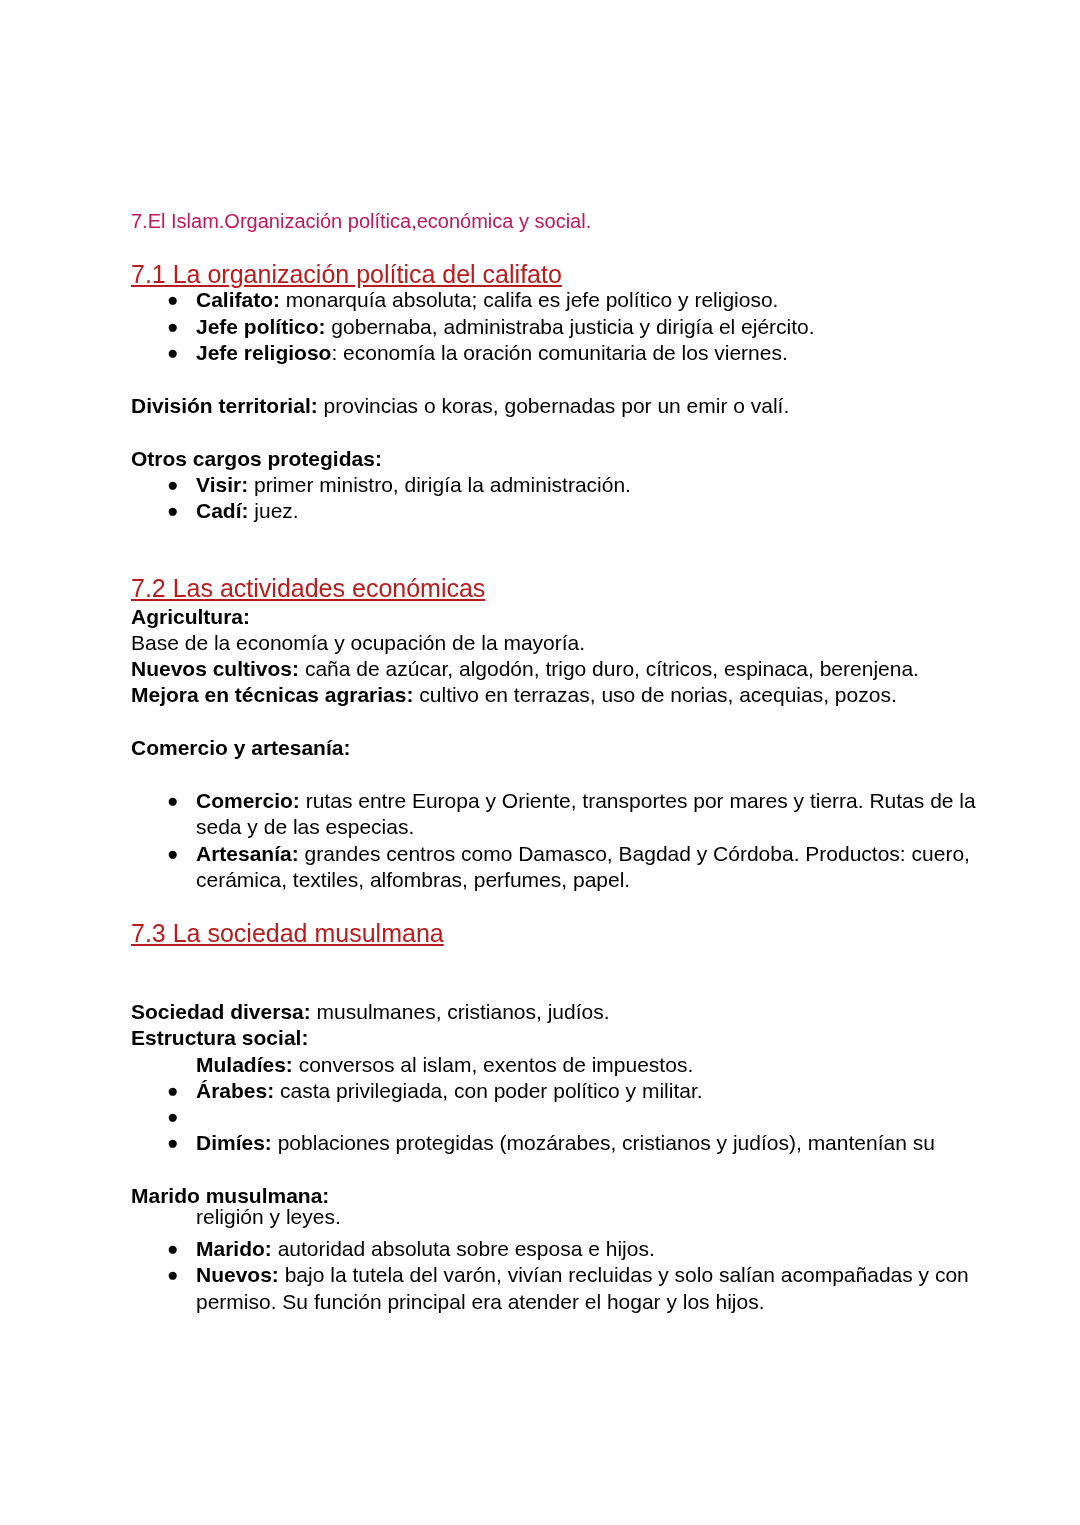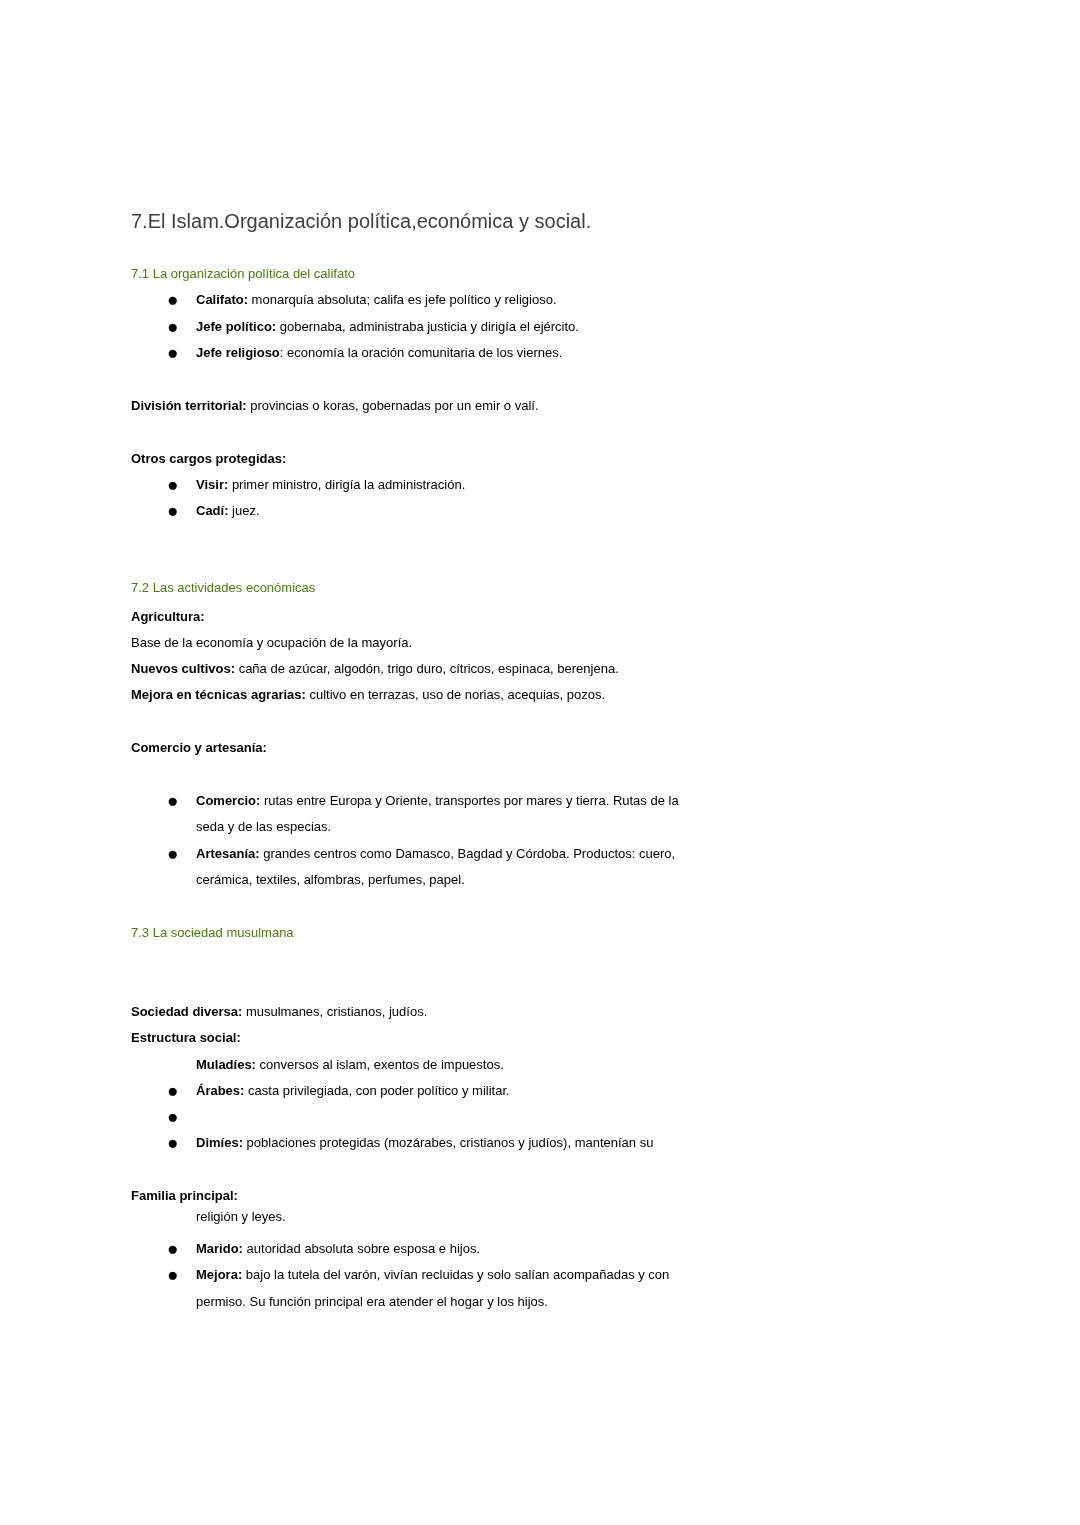--- a/index.html
+++ b/index.html
@@ -1,21 +1,21 @@
 <!DOCTYPE html>
 <html><head>
 <meta charset="utf-8">
 <style>
   html, body { margin: 0; padding: 0; background: #ffffff; }
   body { width: 1080px; height: 1525px; position: relative; overflow: hidden;
          font-family: "Liberation Sans", sans-serif; color: #000; }
   .page { position: absolute; left: 131px; top: 0; width: 820px; }
-  .line { position: absolute; left: 0; white-space: nowrap; font-size: 13px; line-height: 26px; }
-  .title { color: #404040; font-size: 20px; }
-  .sub { color: #4d7c0f; font-size: 13px; }
+  .line { position: absolute; left: 0; white-space: nowrap; font-size: 21px; line-height: 26px; }
+  .title { color: #be185d; font-size: 20px; }
+  .sub { color: #b91c1c; font-size: 25px; text-decoration: underline; }
   .bold { font-weight: bold; }
   .bullet { position: absolute; left: 36px; font-size: 19px; }
   .indent { left: 65px; }
 </style>
 </head>
 <body>
 
 <div class="page">
 
   <div class="line title" style="top:208px">7.El Islam.Organización política,económica y social.</div>
@@ -67,22 +67,22 @@
   <span class="line bullet" style="top:1078px">●</span>
   <div class="line indent" style="top:1078px"><span class="bold">Árabes:</span><span> casta privilegiada, con poder político y militar.</span></div>
 
   <span class="line bullet" style="top:1104px">●</span>
   <div class="line indent" style="top:1052px"><span class="bold">Muladíes:</span><span> conversos al islam, exentos de impuestos.</span></div>
 
   <span class="line bullet" style="top:1130px">●</span>
   <div class="line indent" style="top:1130px"><span class="bold">Dimíes:</span><span> poblaciones protegidas (mozárabes, cristianos y judíos), mantenían su</span></div>
   <div class="line indent" style="top:1204px">religión y leyes.</div>
 
-  <div class="line bold" style="top:1183px">Familia principal:</div>
+  <div class="line bold" style="top:1183px">Marido musulmana:</div>
 
   <span class="line bullet" style="top:1236px">●</span>
   <div class="line indent" style="top:1236px"><span class="bold">Marido:</span><span> autoridad absoluta sobre esposa e hijos.</span></div>
 
   <span class="line bullet" style="top:1262px">●</span>
-  <div class="line indent" style="top:1262px"><span class="bold">Mejora:</span><span> bajo la tutela del varón, vivían recluidas y solo salían acompañadas y con</span></div>
+  <div class="line indent" style="top:1262px"><span class="bold">Nuevos:</span><span> bajo la tutela del varón, vivían recluidas y solo salían acompañadas y con</span></div>
   <div class="line indent" style="top:1289px">permiso. Su función principal era atender el hogar y los hijos.</div>
 
 </div>
 
 </body></html>

